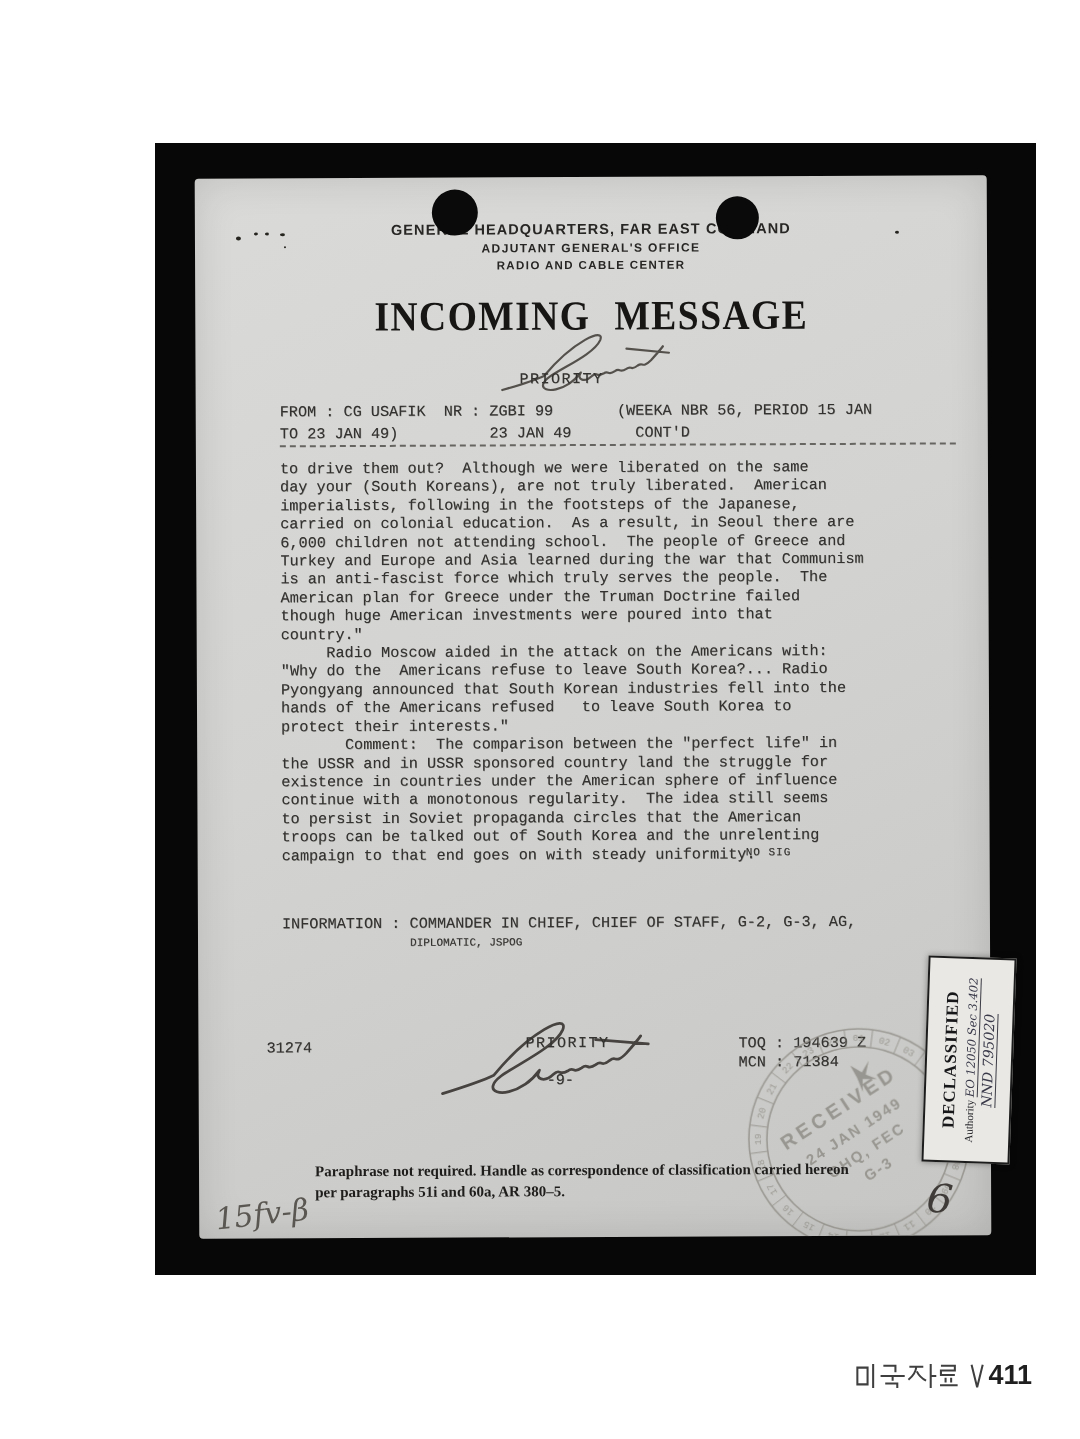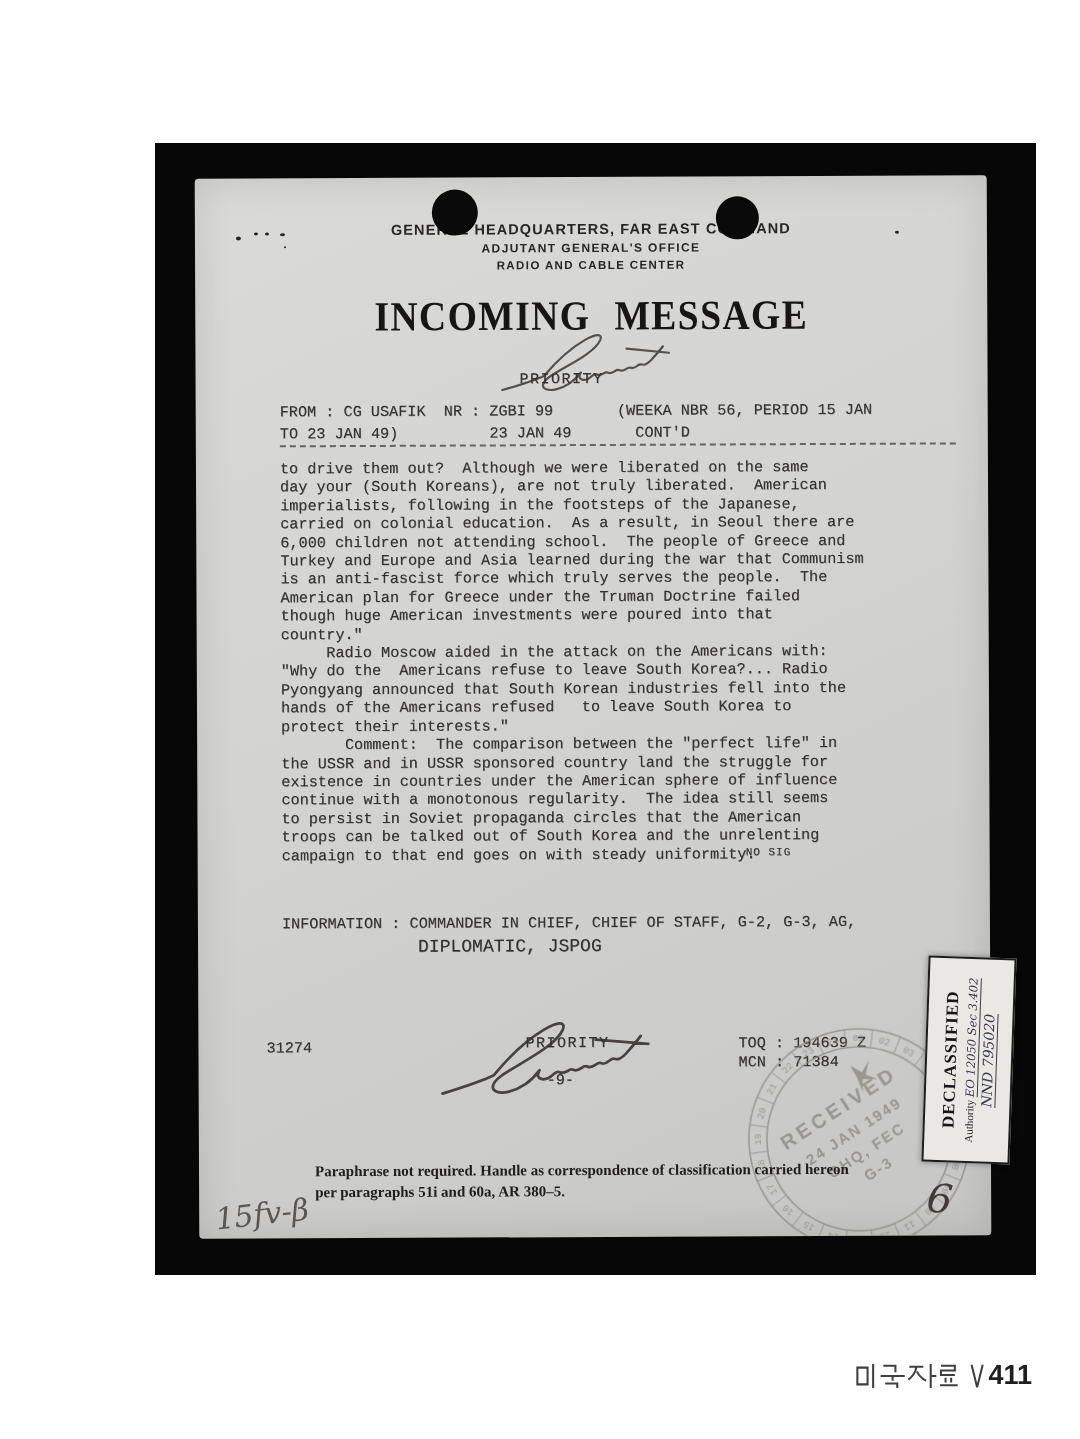--- a/index.html
+++ b/index.html
@@ -23,21 +23,21 @@
   .mono{font-family:"Liberation Mono","DejaVu Sans Mono",monospace;color:#343230;
         text-shadow:0.4px 0.4px 0.6px rgba(52,50,46,0.45);}
   .typed-priority{position:absolute;font-size:15px;letter-spacing:1.5px;}
   .routing{position:absolute;left:84px;top:223px;font-size:15.2px;line-height:22px;white-space:pre;}
   .routing-underline{position:absolute;left:84px;top:247px;width:676px;height:20px;
         border-bottom:2px dashed #4c4a46;opacity:.8;}
   .bodytext{position:absolute;left:84px;top:282px;font-size:15.2px;line-height:18.4px;}
   .bl{white-space:pre;}
   .nosig{position:absolute;left:548px;top:670px;font-size:11px;letter-spacing:1px;}
   .info1{position:absolute;left:84px;top:737px;font-size:15.2px;white-space:pre;}
-  .info2{position:absolute;left:220px;top:759px;font-size:18px;white-space:pre;text-align:center;}
+  .info2{position:absolute;left:212px;top:759px;font-size:11px;white-space:pre;text-align:center;}
   .serial{position:absolute;left:68px;top:861px;font-size:15.2px;}
   .p2{left:327px;top:858px;}
   .p13{position:absolute;left:348px;top:894px;font-size:15.2px;}
   .tooline{position:absolute;left:540px;top:858px;font-size:15.2px;}
   .mcnline{position:absolute;left:540px;top:877px;font-size:15.2px;}
   
   .scrawl{position:absolute;color:#54504c;}
   .scrawl svg{display:block;width:100%;height:100%;}
   .scrawl-top{left:300px;top:150px;width:192px;height:72px;transform:rotate(-2deg);}
   .scrawl-bottom{left:235px;top:836px;width:238px;height:90px;transform:rotate(-3deg);color:#464340;}

